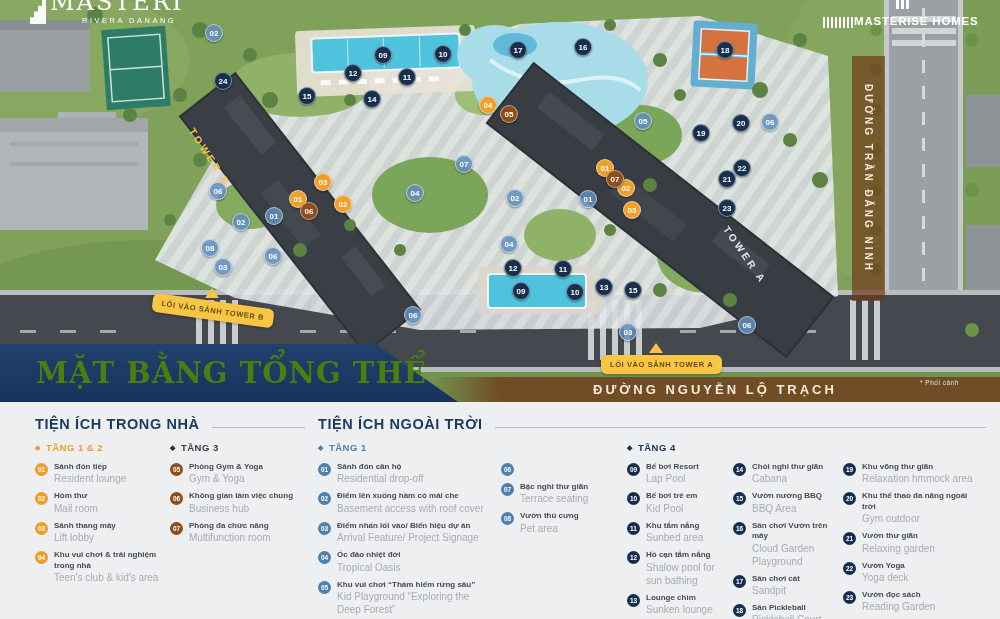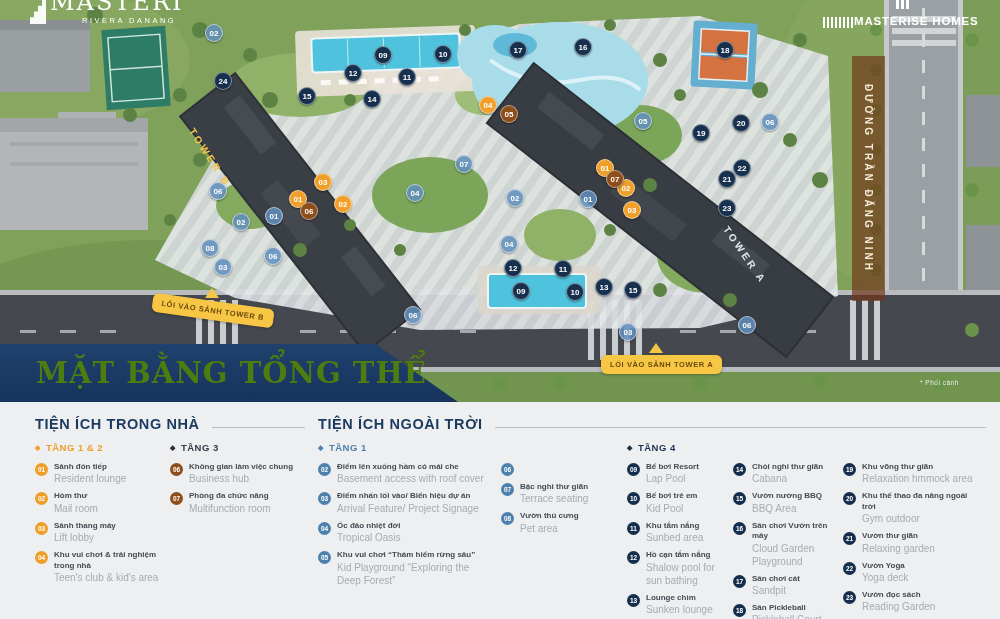--- a/index.html
+++ b/index.html
@@ -339,20 +339,21 @@
     <div class="tower-label tower-a-label">TOWER A</div>
 
     <div class="tri tri-b"></div>
     <div class="entry entry-b">LỐI VÀO SẢNH TOWER B</div>
     <div class="tri tri-a"></div>
     <div class="entry entry-a">LỐI VÀO SẢNH TOWER A</div>
 
     <div class="band-right">
       <span>ĐƯỜNG TRẦN ĐĂNG NINH</span>
     </div>
+    <div class="band-bottom">ĐƯỜNG NGUYỄN LỘ TRẠCH</div>
     <div class="map-note">* Phối cảnh</div>
 
     <div class="logo-left">
       <div class="logo-mark"></div>
       <div class="logo-masteri">MASTERI</div>
       <div class="logo-rivera">RIVERA DANANG</div>
     </div>
     <div class="logo-right">
       <div class="lr-bars">
           <i></i>
@@ -409,20 +410,27 @@
             <div class="litem">
               <span class="badge orange">04</span>
               <div class="ltext">
                 <div class="vi">Khu vui chơi &amp; trải nghiệm trong nhà</div>
                 <div class="en">Teen's club &amp; kid's area</div>
               </div>
             </div>
           </div>
           <div class="lcol" style="width: 135px;">
             <div class="lgroup brown"><span class="dm">◆</span><span>TẦNG 3</span></div>
+            <div class="litem">
+              <span class="badge brown">05</span>
+              <div class="ltext">
+                <div class="vi">Phòng Gym &amp; Yoga</div>
+                <div class="en">Gym &amp; Yoga</div>
+              </div>
+            </div>
             <div class="litem">
               <span class="badge brown">06</span>
               <div class="ltext">
                 <div class="vi">Không gian làm việc chung</div>
                 <div class="en">Business hub</div>
               </div>
             </div>
             <div class="litem">
               <span class="badge brown">07</span>
               <div class="ltext">
@@ -435,20 +443,27 @@
     </div>
     <div class="lsection lsec-outdoor">
       <div class="lhead">
         <span class="t">TIỆN ÍCH NGOÀI TRỜI</span>
         <span class="rule"></span>
       </div>
       <div class="lcols">
           <div class="lcol" style="width: 183px;">
             <div class="lgroup blue"><span class="dm">◆</span><span>TẦNG 1</span></div>
             <div class="litem">
+              <span class="badge blue">01</span>
+              <div class="ltext">
+                <div class="vi">Sảnh đón căn hộ</div>
+                <div class="en">Residential drop-off</div>
+              </div>
+            </div>
+            <div class="litem">
               <span class="badge blue">02</span>
               <div class="ltext">
                 <div class="vi">Điểm lên xuống hầm có mái che</div>
                 <div class="en">Basement access with roof cover</div>
               </div>
             </div>
             <div class="litem">
               <span class="badge blue">03</span>
               <div class="ltext">
                 <div class="vi">Điểm nhấn lối vào/ Biển hiệu dự án</div>

